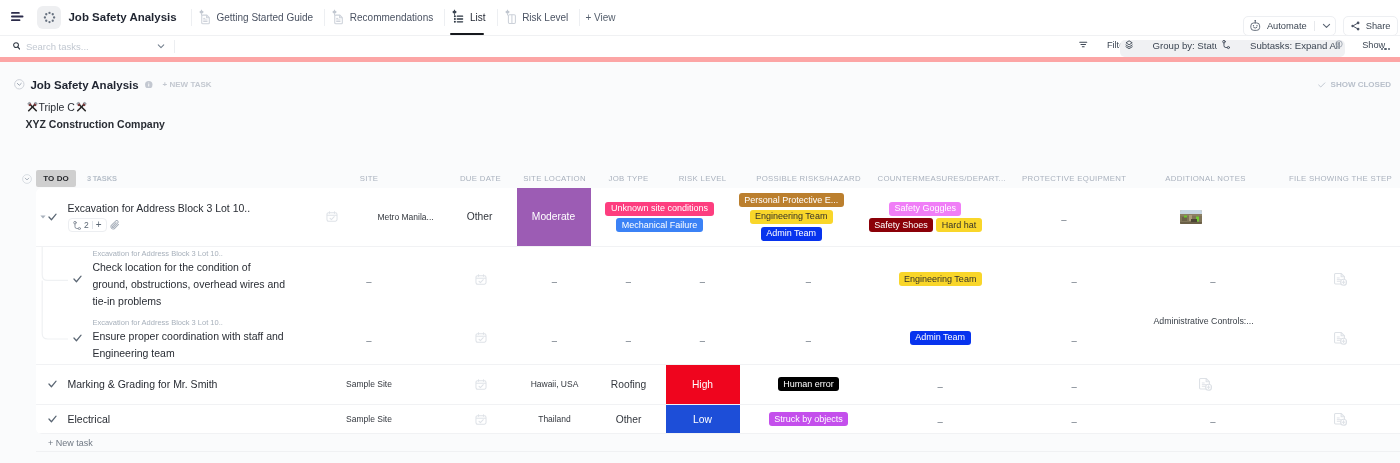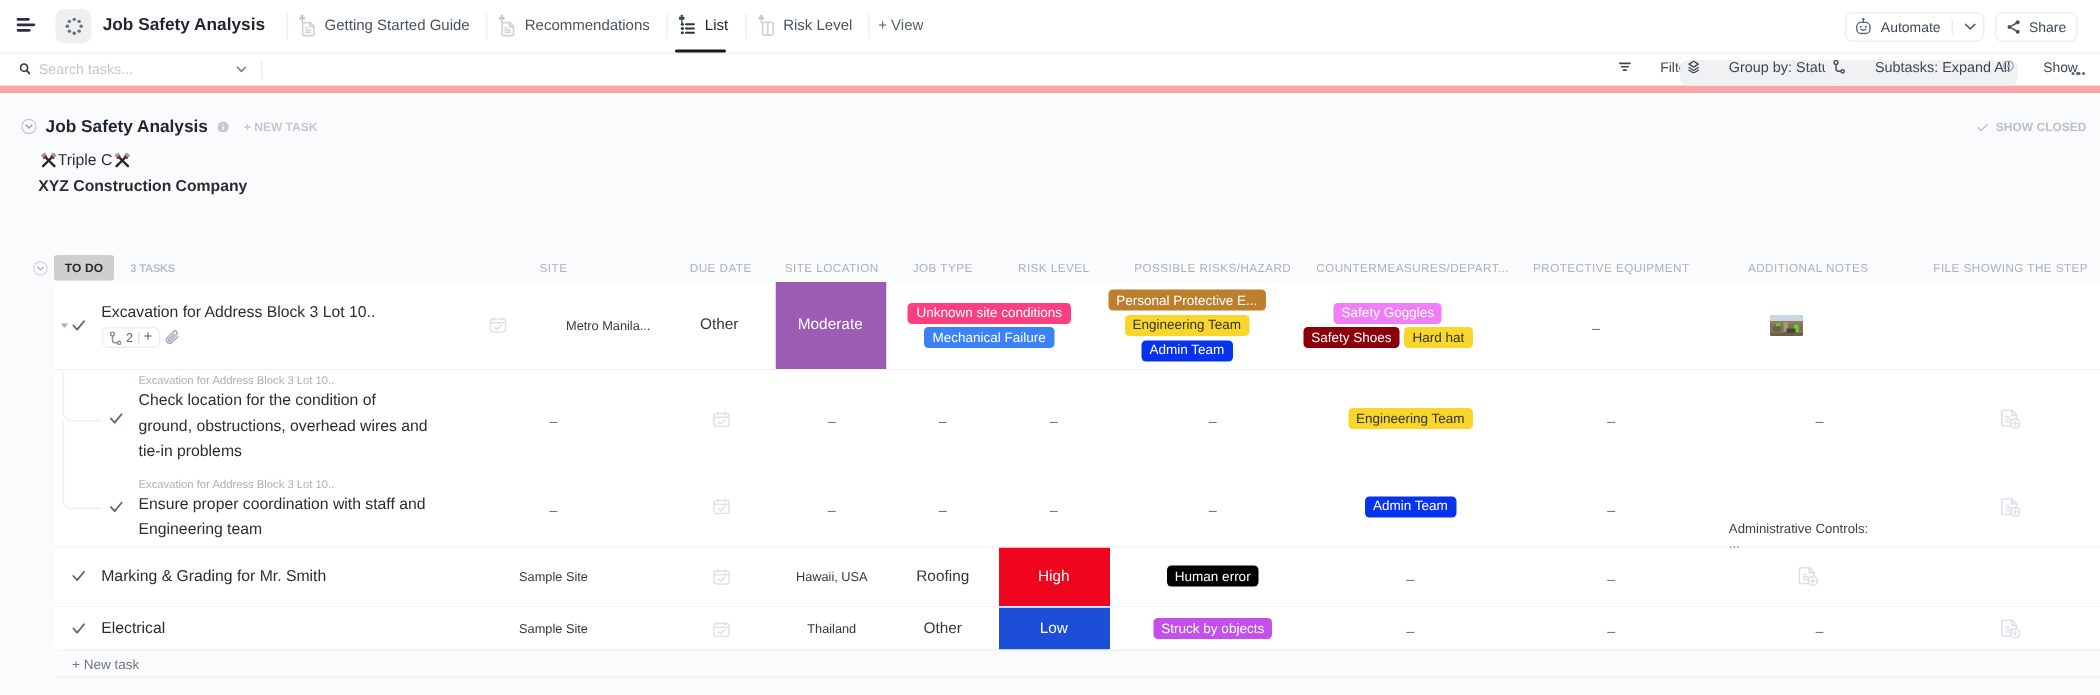--- a/index.html
+++ b/index.html
@@ -11,21 +11,21 @@
 .topbar{height:35.8px;display:flex;align-items:center;background:#fff;border-bottom:1px solid #f0f1f3;padding-left:9px;position:relative}
 .hamburger{width:13px;height:10px;display:flex;align-items:center;justify-content:center;flex:none;margin-left:1.8px}
 .space-chip{width:23.4px;height:22.9px;border-radius:6px;background:#eeeff1;display:flex;align-items:center;justify-content:center;margin-left:13.7px;flex:none}
 .tb-title{font-size:11.5px;font-weight:bold;color:#1f2430;margin-left:7.6px;margin-right:4px;letter-spacing:0px;white-space:nowrap}
 .tb-sep{width:1px;height:17px;background:#edeff2;margin:0 5px 0 10.2px;flex:none}
 .tab{display:flex;align-items:center;gap:4.5px;height:35.8px;padding:0 1px;font-size:10px;color:#4a5262;white-space:nowrap;position:relative}
 .tab .ic{flex:none;position:relative;width:14px;height:16px;margin-top:-1px}
 .tab.active{color:#1f2430;font-weight:500}
 .tab.active:after{content:"";position:absolute;left:0;right:2.2px;bottom:0.3px;height:2.4px;background:#16181d;border-radius:1.5px}
 .addview{display:flex;align-items:center;font-size:10px;color:#56606e;white-space:nowrap}
-.tb-right{position:absolute;right:15px;top:0;height:35.8px;display:flex;align-items:center;gap:7.5px}
+.tb-right{position:absolute;right:2px;top:0;height:35.8px;display:flex;align-items:flex-end;gap:7.5px}
 .btn-outline .divider{margin-left:1px}
 #automate-btn{padding-right:4px}
 #automate-btn .chev{margin-left:1px}
 .btn-outline{height:20px;border:1px solid #edeff2;border-radius:5px;display:flex;align-items:center;gap:6px;padding:0 6.5px;font-size:9.3px;color:#3d4754;background:#fff}
 .btn-outline .divider{width:1px;height:10px;background:#e7e9ec}
 
 
 .toolbar{height:25.9px;background:#fff;border-bottom:5px solid #fca5a5;display:flex;align-items:center;position:relative}
 .search{display:flex;align-items:center;height:25.9px;padding-left:12.5px}
 .search .ph{font-size:9.5px;color:#c2c8d1;margin-left:6.2px}
@@ -91,21 +91,21 @@
 .namewrap .expander{flex:none;width:6px;margin-left:4px;display:flex;align-items:center}
 .namewrap .chk{flex:none;width:9px;margin-left:2px;display:flex;align-items:center}
 .namewrap .ncol{flex:none;min-width:0;margin-left:10.5px;width:195px}
 .trow.subtask-row .ncol{margin-left:10.6px;width:194px}
 .namewrap .meta{display:flex;align-items:center;gap:3.5px;margin-top:3px}
 .stbadge{display:inline-flex;align-items:center;gap:3px;border:1px solid #eceef1;border-radius:4px;height:14px;padding:0 4px;font-size:8.5px;color:#5a6673}
 .stbadge .vd{width:1px;height:8px;background:#dfe3e8;display:inline-block}
 .stbadge .pl{font-size:10px;color:#5a6673;line-height:1}
 .namewrap .tree{flex:none;width:32px;align-self:flex-start;display:flex;margin-left:0}
 .namewrap .chk.sub{margin-left:4.8px}
-.notes2{flex-direction:column;align-items:flex-start;justify-content:flex-end;padding-left:7.1px;padding-right:26px;font-size:8.8px;color:#3b4149;line-height:10.7px;text-align:left}
+.notes2{align-items:flex-start;justify-content:center;padding-left:7.1px;padding-right:26px;font-size:8.8px;color:#3b4149;line-height:10.7px;text-align:left}
 .c-name{width:258.5px}
 .c-site{width:149px}
 .c-due{width:74px}
 .c-loc{width:74px}
 .c-job{width:74px}
 .c-risk{width:74px}
 .c-hazard{width:138px}
 .c-counter{width:125.4px}
 .c-prot{width:142.6px}
 .c-notes{width:135px}

